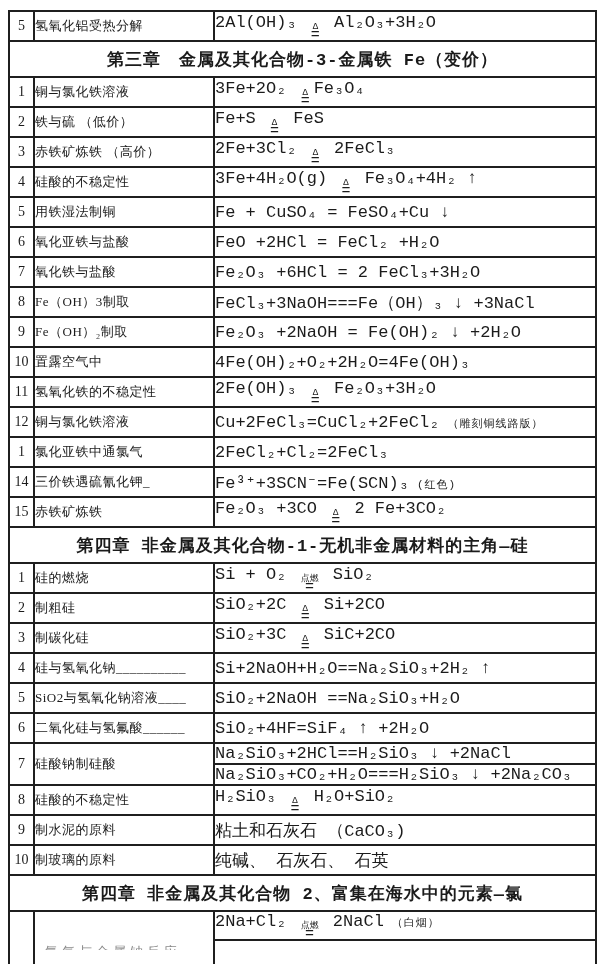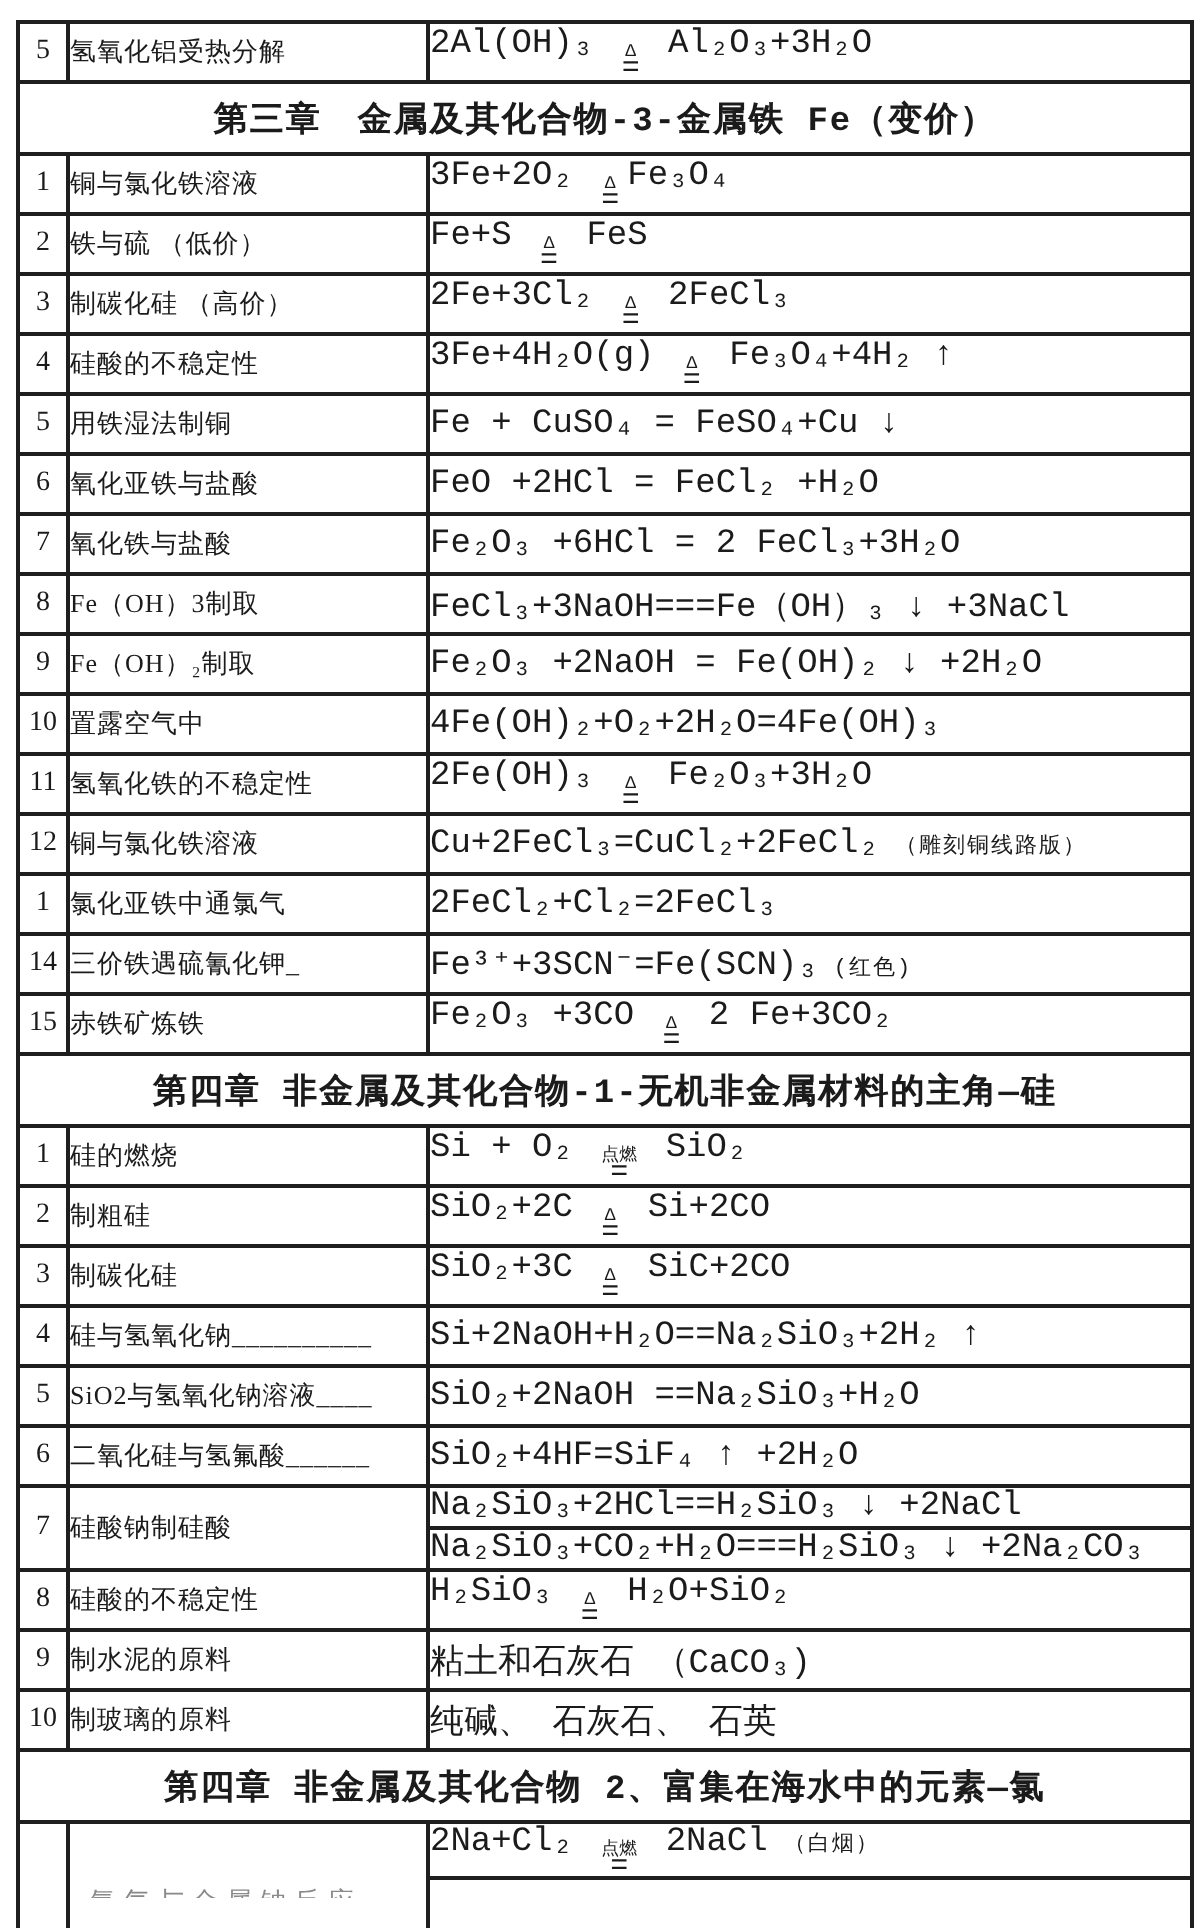--- a/index.html
+++ b/index.html
@@ -122,21 +122,21 @@
         <tr>
           <td class="num">2</td>
           <td class="desc">铁与硫 （低价）</td>
           <td class="eq">Fe+S <span class="cond">
               <span class="cond-top">Δ</span>
               <span class="cond-eq">=</span>
             </span> FeS</td>
         </tr>
         <tr>
           <td class="num">3</td>
-          <td class="desc">制碳化硅 （高价）</td>
+          <td class="desc">赤铁矿炼铁 （高价）</td>
           <td class="eq">2Fe+3Cl₂ <span class="cond">
               <span class="cond-top">Δ</span>
               <span class="cond-eq">=</span>
             </span> 2FeCl₃</td>
         </tr>
         <tr>
           <td class="num">4</td>
           <td class="desc">硅酸的不稳定性</td>
           <td class="eq">3Fe+4H₂O(g) <span class="cond">
               <span class="cond-top">Δ</span>

